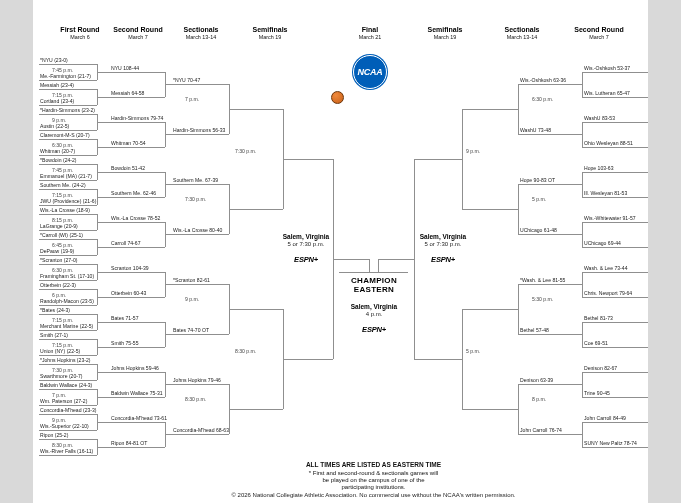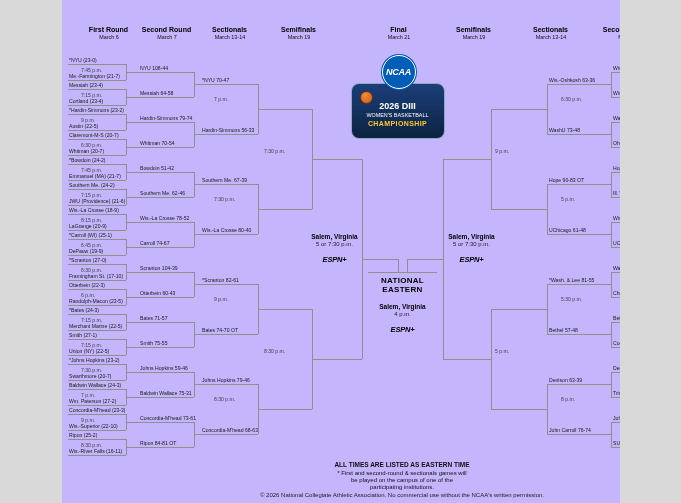--- a/index.html
+++ b/index.html
@@ -1,17 +1,17 @@
 <!DOCTYPE html>
 <html><head>
 <meta charset="utf-8">
 <style>
   html,body{margin:0;padding:0}
   body{background:#d9d9d9;font-family:"Liberation Sans",sans-serif}
-  #page{position:relative;width:558px;height:503px;background:#c4b5fd;margin:0 auto;overflow:hidden}
+  #page{position:relative;width:615px;height:503px;background:#ffffff;margin:0 auto;overflow:hidden}
 
   
   .hl{position:absolute;height:1px;background:#8f8f8f}
   .vl{position:absolute;width:1px;background:#8f8f8f}
 
   
   .tx{position:absolute;white-space:nowrap;transform-origin:left top}
   .team{font-size:6px;line-height:7px;color:#1a1a1a;transform:scaleX(.85)}
   .time{font-size:6px;line-height:7px;color:#444;transform:scale(.85)}
 
@@ -444,41 +444,36 @@
       <div class="hl" style="left: 345px; top: 259px; width: 36px;"></div>
       <div class="vl" style="left: 336px; top: 259px; height: 13px;"></div>
       <div class="vl" style="left: 345px; top: 259px; height: 13px;"></div>
       <div class="hl" style="left: 306px; top: 272px; width: 69px;"></div>
     </div>
 
   <div id="badge">
     <div id="ncaa-disk">
       <span>NCAA</span>
     </div>
-    <div id="shield">
-      <div class="b1">2026 DIII</div>
-      <div class="b2">WOMEN'S BASKETBALL</div>
-      <div class="b3">CHAMPIONSHIP</div>
-    </div>
     <div id="bball"></div>
   </div>
 
   <div class="semi" style="left:246px">
     <div class="site">Salem, Virginia</div>
     <div class="stime">5 or 7:30 p.m.</div>
     <div class="espn">ESPN+</div>
   </div>
   <div class="semi" style="left:383px">
     <div class="site">Salem, Virginia</div>
     <div class="stime">5 or 7:30 p.m.</div>
     <div class="espn">ESPN+</div>
   </div>
 
   <div id="champ">
-    <div class="c">NATIONAL</div>
+    <div class="c">CHAMPION</div>
     <div class="c">EASTERN</div>
     <div class="site">Salem, Virginia</div>
     <div class="stime">4 p.m.</div>
     <div class="espn">ESPN+</div>
   </div>
 
   <div id="foot-times" class="footline">ALL TIMES ARE LISTED AS EASTERN TIME</div>
   <div id="foot-note" class="footline">
     <div>* First and second-round &amp; sectionals games will</div>
     <div>be played on the campus of one of the</div>

